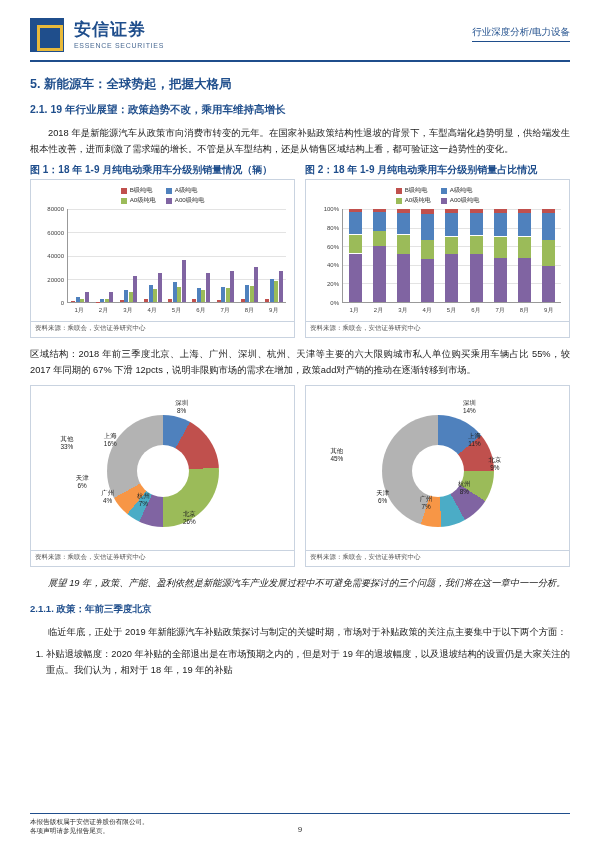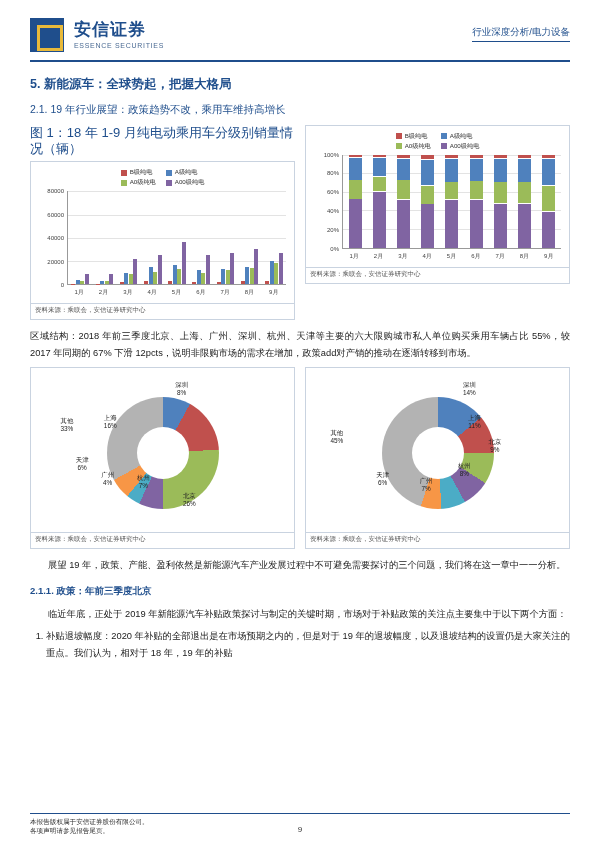--- a/index.html
+++ b/index.html
@@ -74,21 +74,21 @@
   
   h2.sec {
     font-size: 12.5px;
     color: #1f4e8c;
     font-weight: bold;
     margin: 14px 0 10px 0;
   }
   h3.sub {
     font-size: 10.5px;
     color: #1f4e8c;
-    font-weight: normal;
+    font-weight: bold;
     margin: 10px 0 8px 0;
   }
   h4.subsub {
     font-size: 9.5px;
     color: #1f4e8c;
     font-weight: bold;
     margin: 12px 0 8px 0;
   }
   p.body {
     font-size: 9.3px;
@@ -104,22 +104,22 @@
   .fig-row {
     display: flex;
     gap: 10px;
     margin-top: 6px;
   }
   .fig {
     flex: 1 1 0;
     min-width: 0;
   }
   .fig-title {
-    font-size: 13px;
-    font-weight: normal;
+    font-size: 10px;
+    font-weight: bold;
     color: #1f4e8c;
     margin-bottom: 3px;
     line-height: 1.3;
   }
   .fig-box {
     border: 1px solid #c9d3e0;
     background: #fff;
     padding: 6px 4px 2px 4px;
     position: relative;
   }
@@ -305,20 +305,21 @@
     <div class="header-right">
       <span>行业深度分析/电力设备</span>
       <div class="header-rule"></div>
     </div>
   </div>
   <div class="header-line"></div>
 
   <h2 class="sec">5. 新能源车：全球势起，把握大格局</h2>
   <h3 class="sub">2.1. 19 年行业展望：政策趋势不改，乘用车维持高增长</h3>
 
+  <p class="body indent">2018 年是新能源汽车从政策市向消费市转变的元年。在国家补贴政策结构性退坡的背景下，车型高端化趋势明显，供给端发生根本性改善，进而刺激了需求端的增长。不管是从车型结构，还是从销售区域结构上看，都可验证这一趋势性的变化。</p>
 
   <div class="fig-row">
 
     <div class="fig">
       <div class="fig-title">图 1：18 年 1-9 月纯电动乘用车分级别销量情况（辆）</div>
       <div class="fig-box">
         <div class="legend two-col">
           <div class="lg-item">
               <span class="lg-swatch" style="background:#c0504d"></span>
               <span>B级纯电</span>
@@ -416,20 +417,21 @@
               <div class="xtick">7月</div>
               <div class="xtick">8月</div>
               <div class="xtick">9月</div>
             </div>
         </div>
         <div class="fig-src">资料来源：乘联会，安信证券研究中心</div>
       </div>
     </div>
 
     <div class="fig">
+      <div class="fig-title">图 2：18 年 1-9 月纯电动乘用车分级别销量占比情况</div>
       <div class="fig-box">
         <div class="legend two-col">
           <div class="lg-item">
               <span class="lg-swatch" style="background:#c0504d"></span>
               <span>B级纯电</span>
             </div>
           <div class="lg-item">
               <span class="lg-swatch" style="background:#4f81bd"></span>
               <span>A级纯电</span>
             </div>
@@ -569,21 +571,21 @@
               <div class="dlabel" style="left: 43%; top: 66%;"><b>广州</b><span>7%</span></div>
               <div class="dlabel" style="left: 26%; top: 62%;"><b>天津</b><span>6%</span></div>
               <div class="dlabel" style="left: 8%; top: 34%;"><b>其他</b><span>45%</span></div>
             </div>
         </div>
         <div class="fig-src">资料来源：乘联会，安信证券研究中心</div>
       </div>
     </div>
   </div>
 
-  <p class="body indent" style="margin-top:8px;">展望 19 年，政策、产能、盈利依然是新能源汽车产业发展过程中不可避免需要探讨的三个问题，我们将在这一章中一一分析。</p>
+  <p class="body indent" style="margin-top:8px;font-style:italic;">展望 19 年，政策、产能、盈利依然是新能源汽车产业发展过程中不可避免需要探讨的三个问题，我们将在这一章中一一分析。</p>
 
   <h4 class="subsub">2.1.1. 政策：年前三季度北京</h4>
 
   <p class="body indent">临近年底，正处于 2019 年新能源汽车补贴政策探讨与制定的关键时期，市场对于补贴政策的关注点主要集中于以下两个方面：</p>
 
   <ol class="numlist">
     <li>
       <b>补贴退坡幅度：</b><span>2020 年补贴的全部退出是在市场预期之内的，但是对于 19 年的退坡幅度，以及退坡结构的设置仍是大家关注的重点。我们认为，相对于 18 年，19 年的补贴</span>
     </li>
   </ol>

